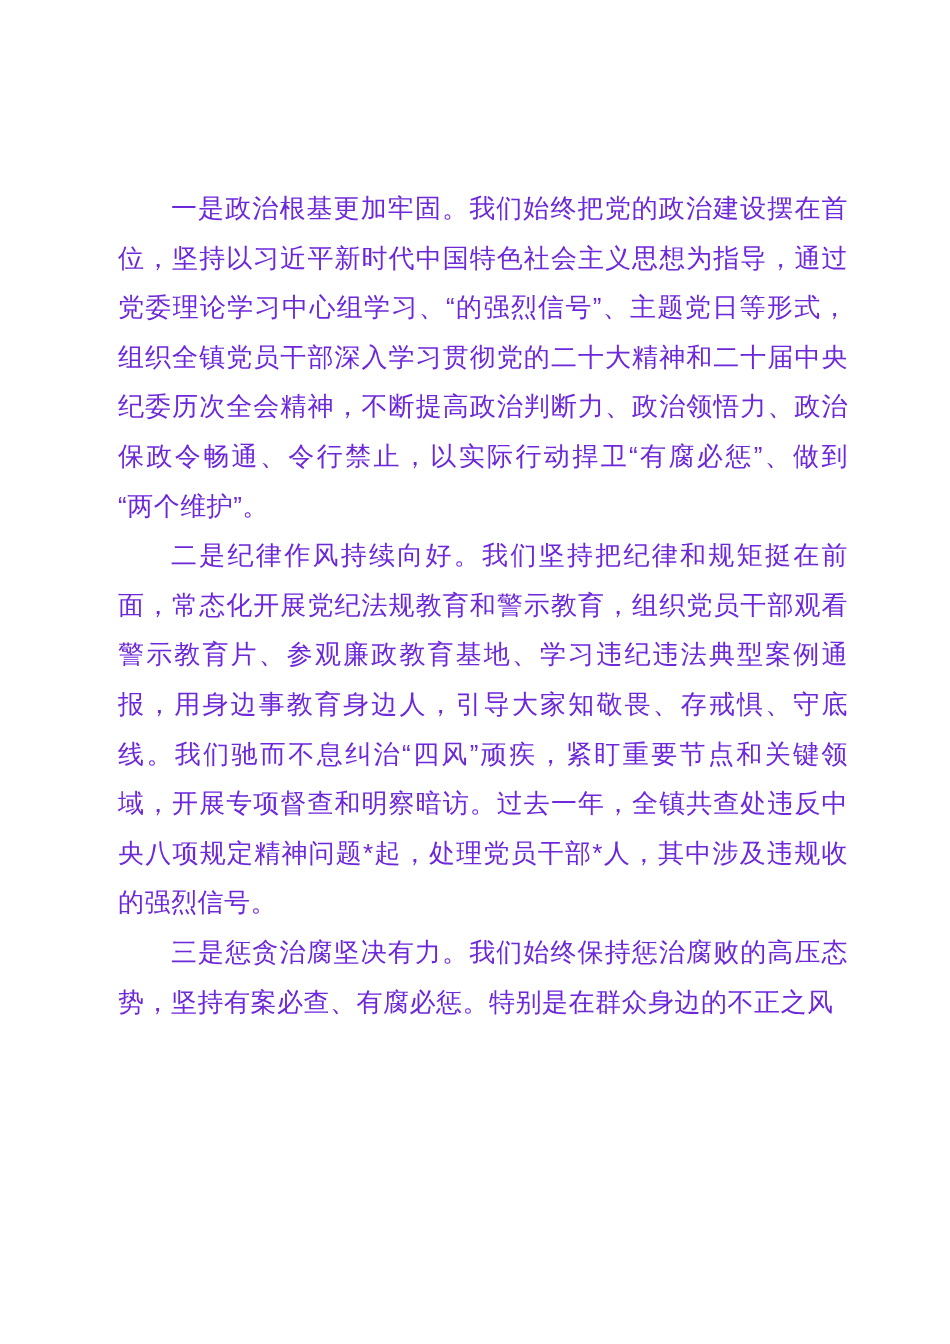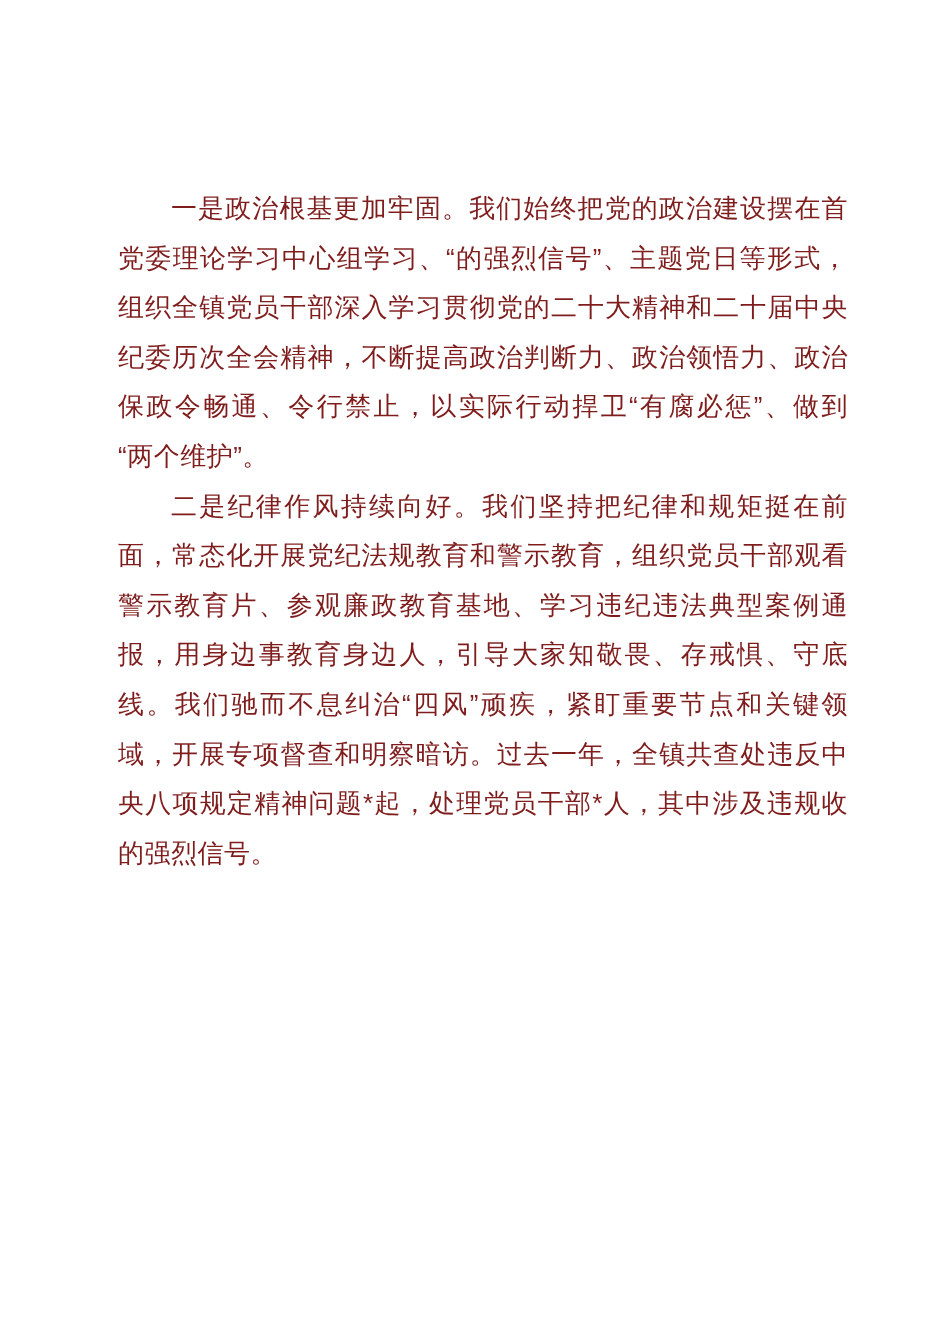--- a/index.html
+++ b/index.html
@@ -41,33 +41,38 @@
   }
   .line.para-end {
     text-align: center;
     text-align-last: left;
   }
 </style>
 </head>
 <body>
 
 <div class="page">
-  <div class="text-block" id="text-block" style="color: #7f1d1d;">
+  <div class="text-block" id="text-block" style="color: #6d28d9;">
       <div class="paragraph">
         <div class="line indent">一是政治根基更加牢固。我们始终把党的政治建设摆在首</div>
+        <div class="line">位，坚持以习近平新时代中国特色社会主义思想为指导，通过</div>
         <div class="line">党委理论学习中心组学习、“的强烈信号”、主题党日等形式，</div>
         <div class="line">组织全镇党员干部深入学习贯彻党的二十大精神和二十届中央</div>
         <div class="line">纪委历次全会精神，不断提高政治判断力、政治领悟力、政治</div>
         <div class="line">保政令畅通、令行禁止，以实际行动捍卫“有腐必惩”、做到</div>
         <div class="line para-end">“两个维护”。</div>
       </div>
       <div class="paragraph">
         <div class="line indent">二是纪律作风持续向好。我们坚持把纪律和规矩挺在前</div>
         <div class="line">面，常态化开展党纪法规教育和警示教育，组织党员干部观看</div>
         <div class="line">警示教育片、参观廉政教育基地、学习违纪违法典型案例通</div>
         <div class="line">报，用身边事教育身边人，引导大家知敬畏、存戒惧、守底</div>
         <div class="line">线。我们驰而不息纠治“四风”顽疾，紧盯重要节点和关键领</div>
         <div class="line">域，开展专项督查和明察暗访。过去一年，全镇共查处违反中</div>
         <div class="line">央八项规定精神问题*起，处理党员干部*人，其中涉及违规收</div>
         <div class="line para-end">的强烈信号。</div>
       </div>
+      <div class="paragraph">
+        <div class="line indent">三是惩贪治腐坚决有力。我们始终保持惩治腐败的高压态</div>
+        <div class="line para-end">势，坚持有案必查、有腐必惩。特别是在群众身边的不正之风</div>
+      </div>
     </div>
 </div>
 
 </body></html>

